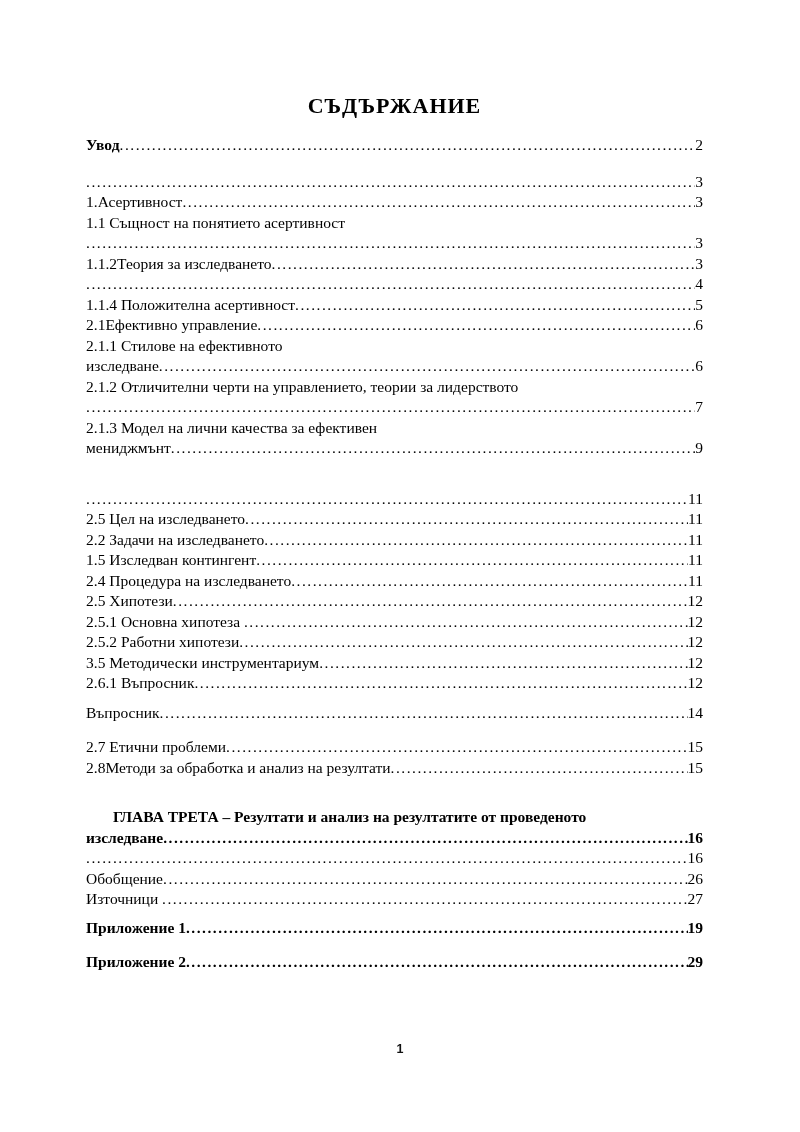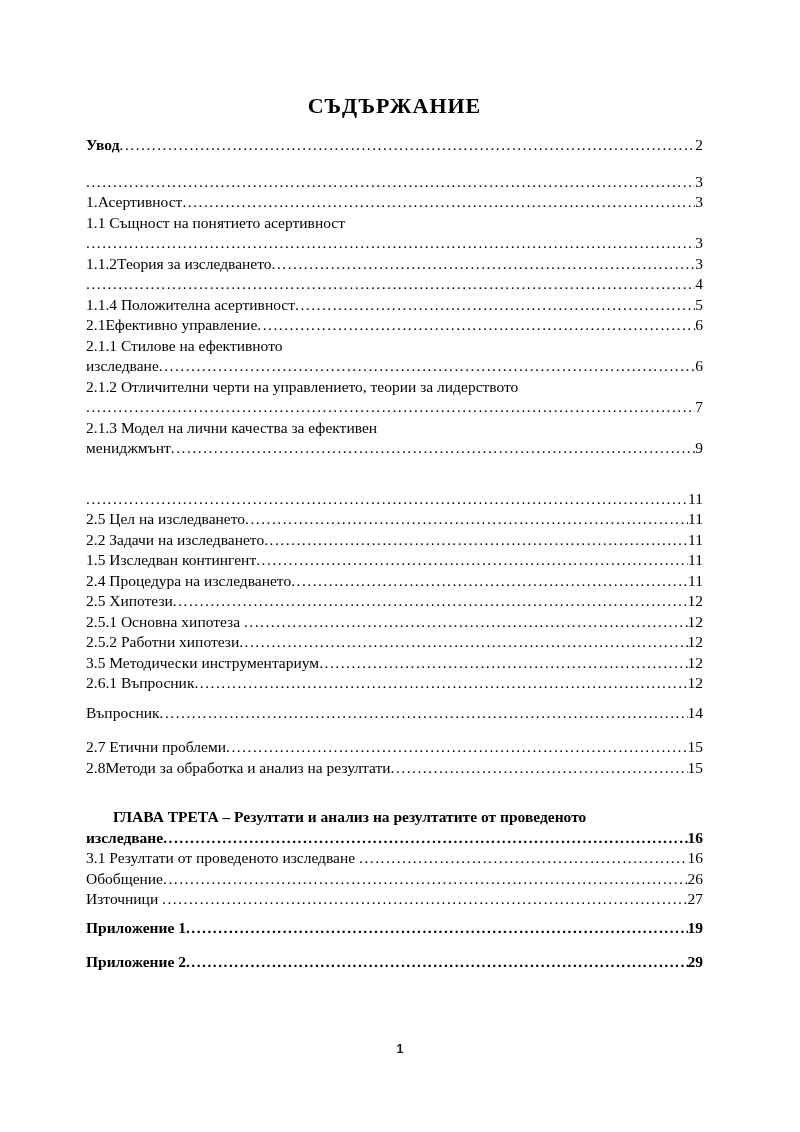--- a/index.html
+++ b/index.html
@@ -211,21 +211,20 @@
       <div class="toc-row indent bold-label">
     <span class="label">ГЛАВА ТРЕТА – Резултати и анализ на резултатите от проведеното</span>
 
   </div>
       <div class="toc-row bold-full">
     <span class="label">изследване</span>
     <span class="leader">........................................................................................................................................................................................................................................</span>
     <span class="pagenum">16</span>
   </div>
       <div class="toc-row">
-    <span class="label">3.1 Резултати от проведеното изследване </span>
     <span class="leader">........................................................................................................................................................................................................................................</span>
     <span class="pagenum">16</span>
   </div>
       <div class="toc-row">
     <span class="label">Обобщение</span>
     <span class="leader">........................................................................................................................................................................................................................................</span>
     <span class="pagenum">26</span>
   </div>
       <div class="toc-row">
     <span class="label">Източници </span>

